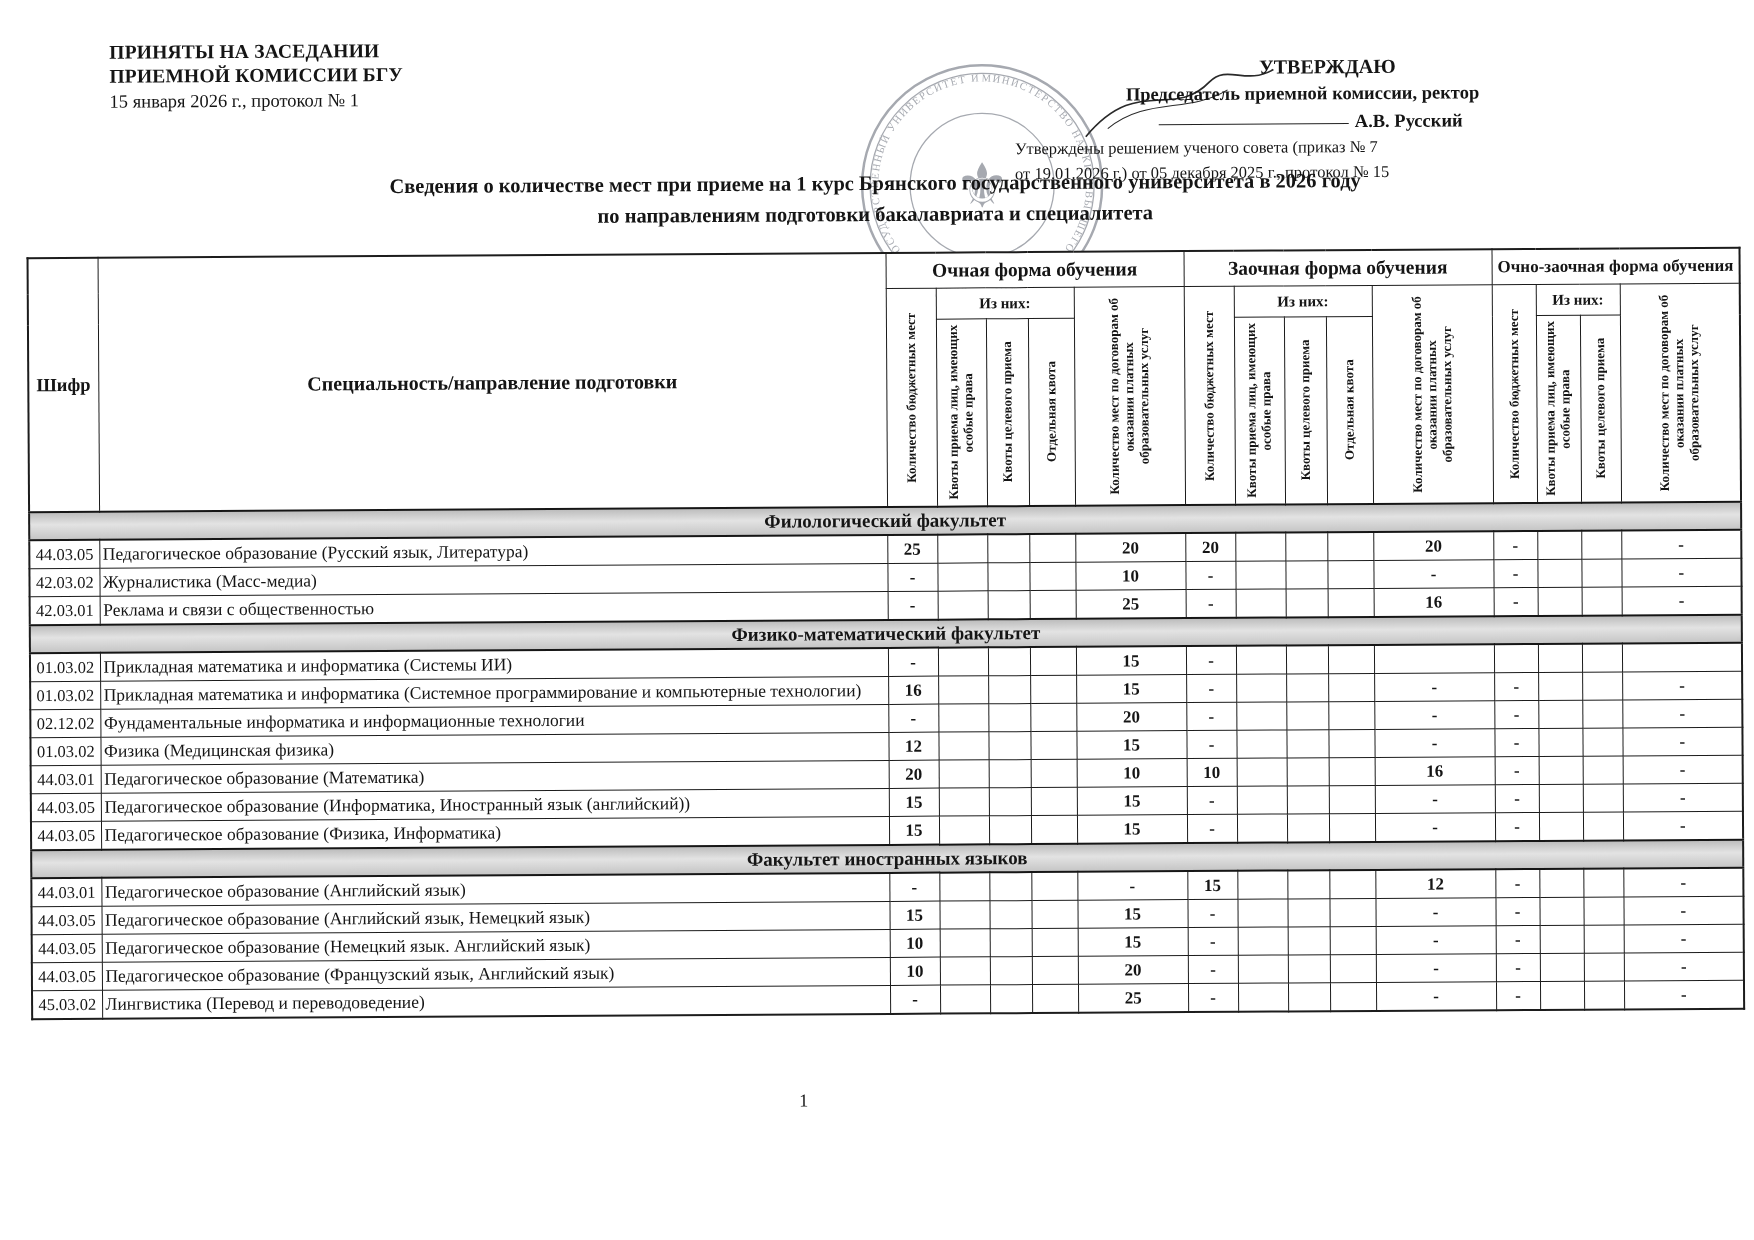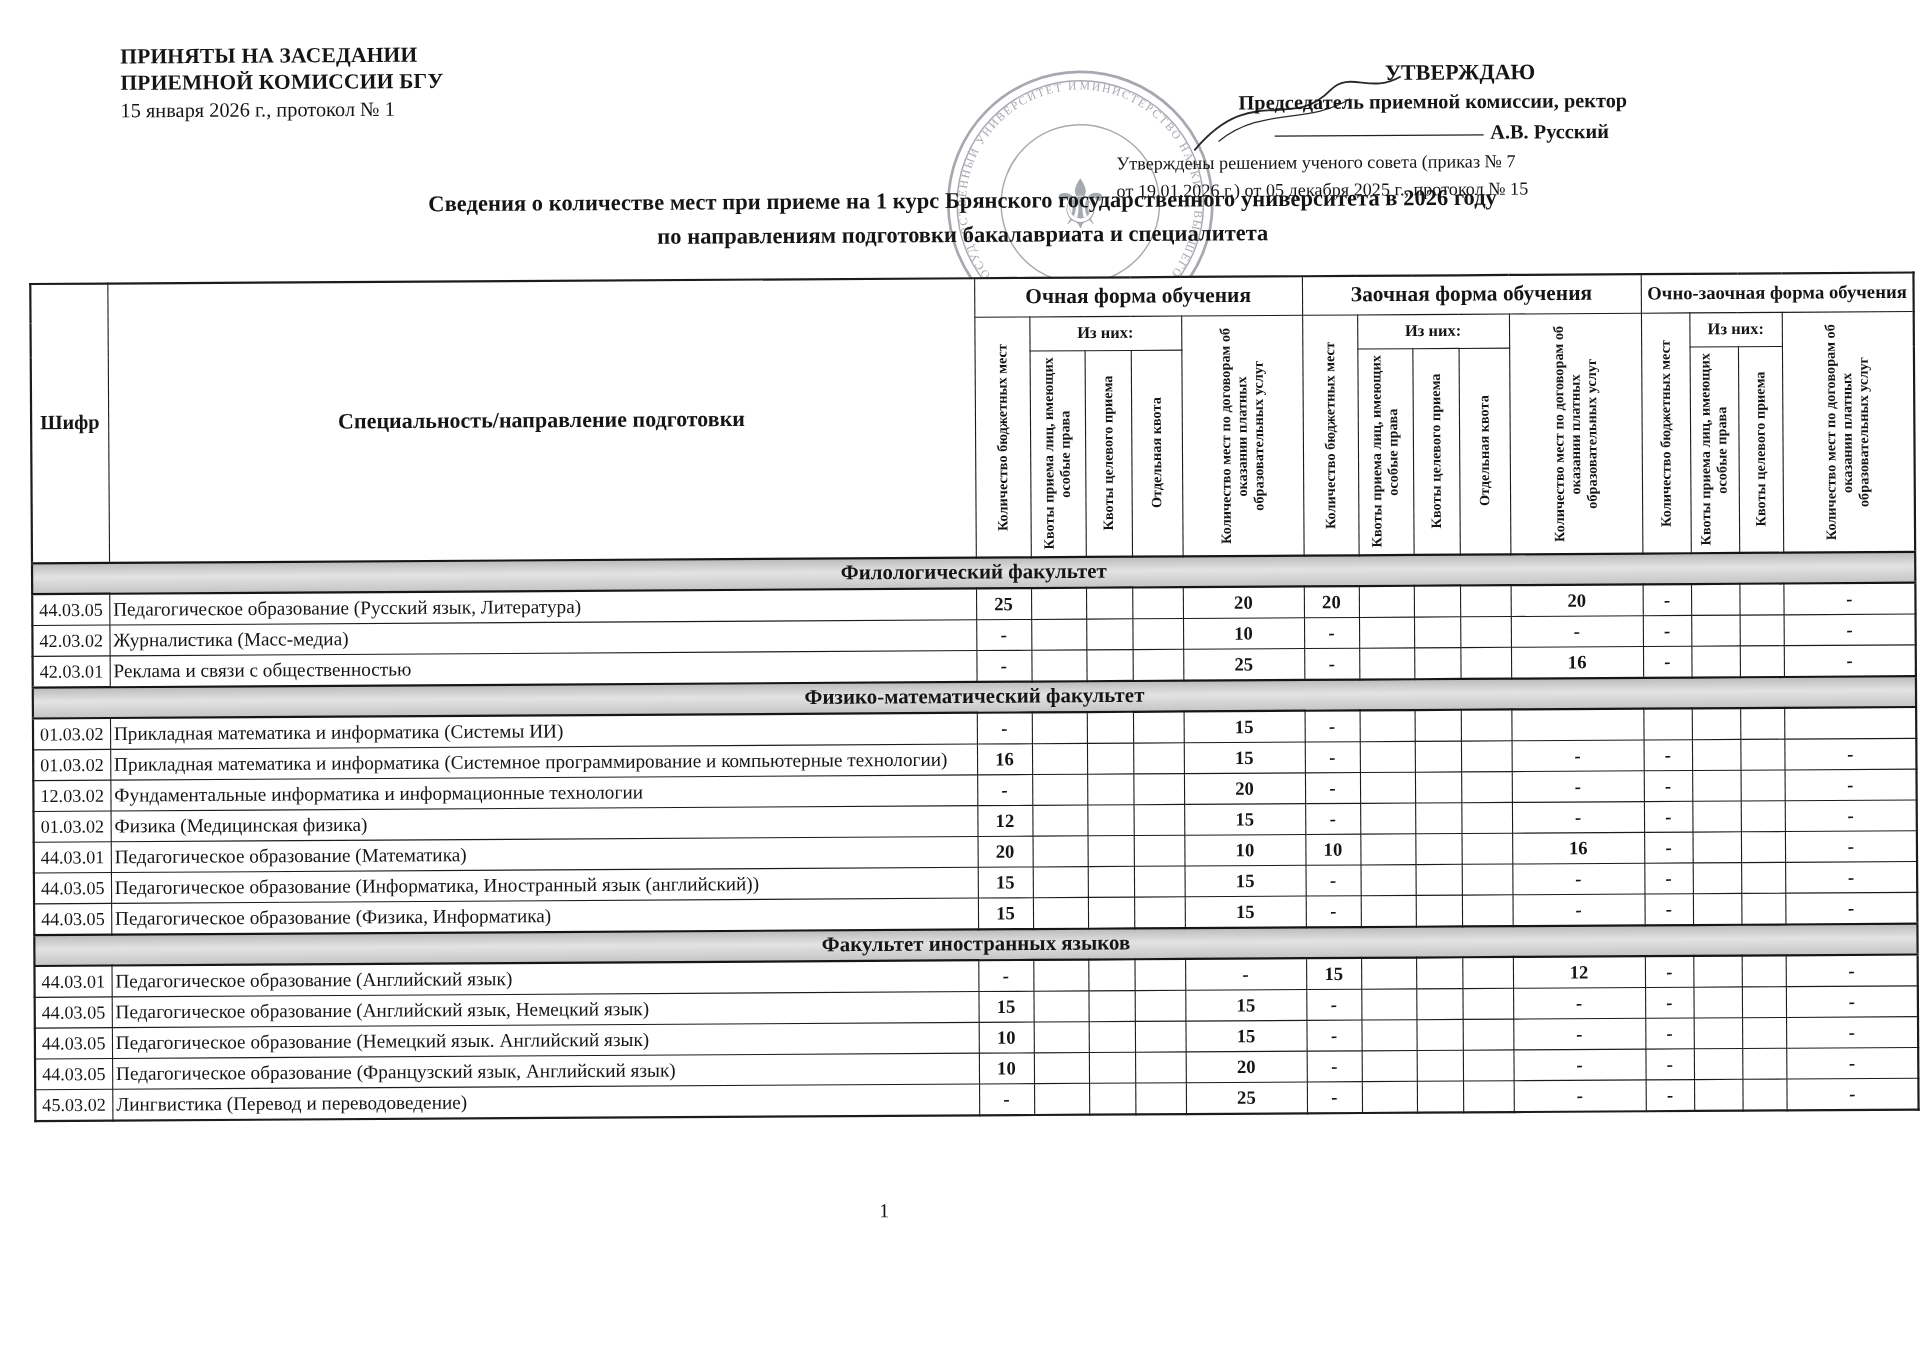--- a/index.html
+++ b/index.html
@@ -280,21 +280,21 @@
           <td class="val"></td>
           <td class="val"></td>
           <td class="val"></td>
           <td class="val">-</td>
           <td class="val grp">-</td>
           <td class="val"></td>
           <td class="val"></td>
           <td class="val">-</td>
         </tr>
         <tr>
-          <td class="code">12.03.02</td>
+          <td class="code">02.12.02</td>
           <td class="name">Фундаментальные информатика и информационные технологии</td>
           <td class="val">-</td>
           <td class="val"></td>
           <td class="val"></td>
           <td class="val"></td>
           <td class="val">20</td>
           <td class="val grp">-</td>
           <td class="val"></td>
           <td class="val"></td>
           <td class="val"></td>

